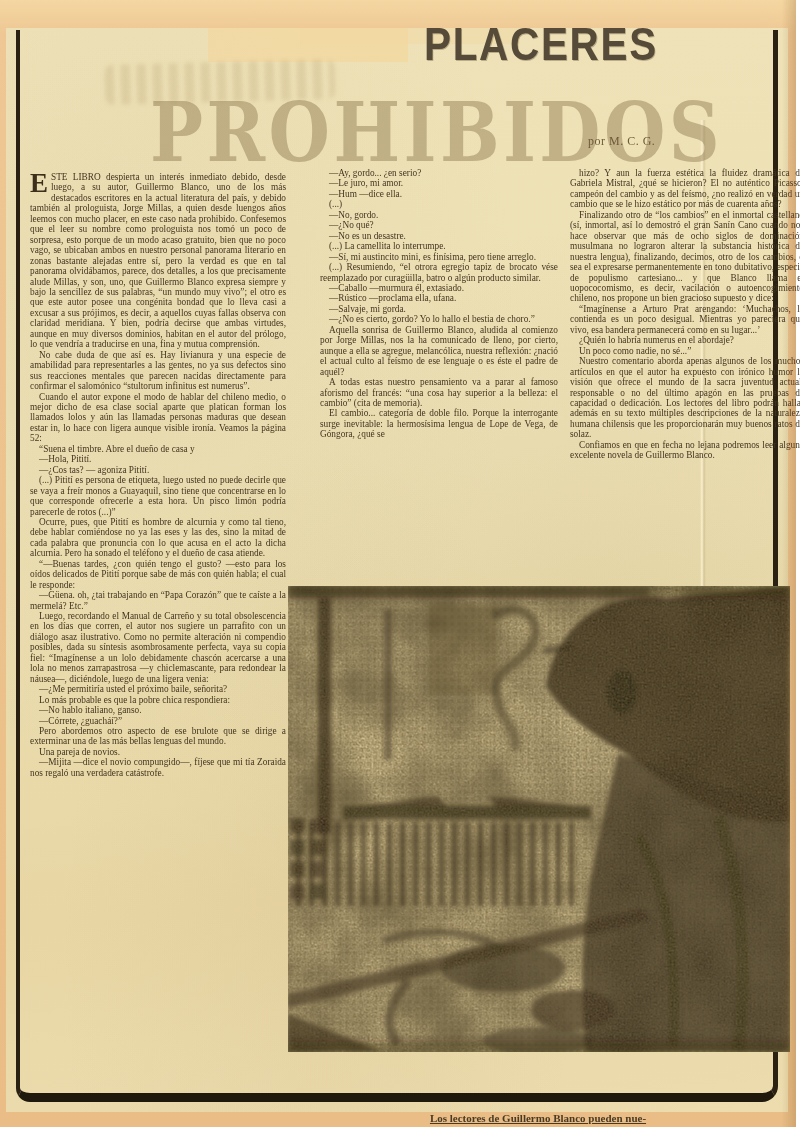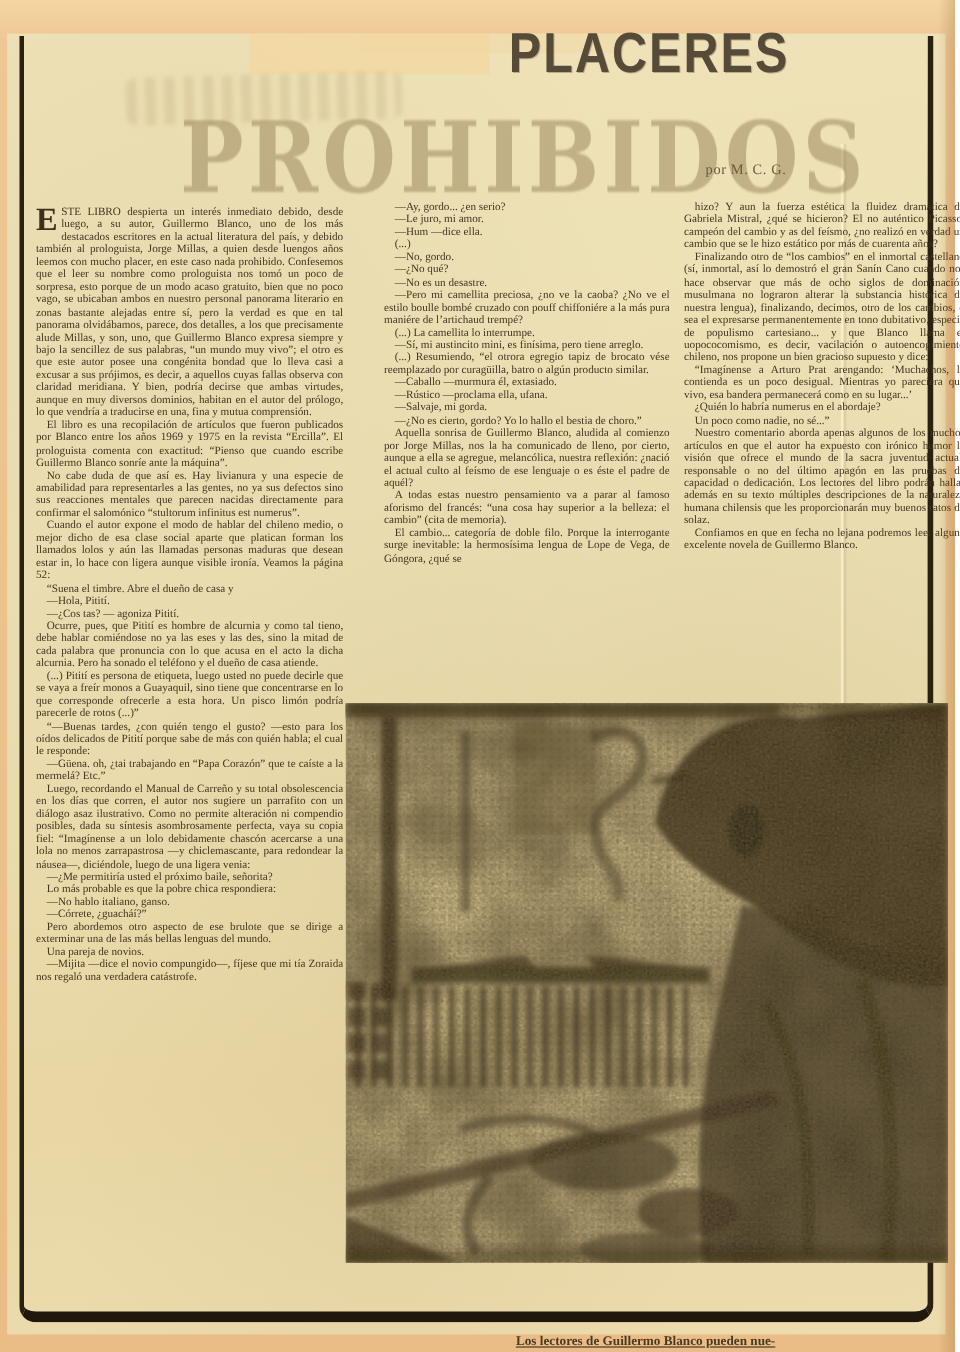--- a/index.html
+++ b/index.html
@@ -59,28 +59,27 @@
   <div class="crease"></div>
   <div class="frame"></div>
 
   <h1 class="title">PLACERES</h1>
   <div class="watermark">PROHIBIDOS</div>
   <div class="byline">por M. C. G.</div>
 
   <div class="col col1">
     <p class="first"><span class="dropcap">E</span><span>STE LIBRO despierta un interés inmediato debido, desde luego, a su autor, Guillermo Blanco, uno de los más destacados escritores en la actual literatura del país, y debido también al prologuista, Jorge Millas, a quien desde luengos años leemos con mucho placer, en este caso nada prohibido. Confesemos que el leer su nombre como prologuista nos tomó un poco de sorpresa, esto porque de un modo acaso gratuito, bien que no poco vago, se ubicaban ambos en nuestro personal panorama literario en zonas bastante alejadas entre sí, pero la verdad es que en tal panorama olvidábamos, parece, dos detalles, a los que precisamente alude Millas, y son, uno, que Guillermo Blanco expresa siempre y bajo la sencillez de sus palabras, “un mundo muy vivo”; el otro es que este autor posee una congénita bondad que lo lleva casi a excusar a sus prójimos, es decir, a aquellos cuyas fallas observa con claridad meridiana. Y bien, podría decirse que ambas virtudes, aunque en muy diversos dominios, habitan en el autor del prólogo, lo que vendría a traducirse en una, fina y mutua comprensión.</span></p>
     <div>
-        <p>El libro es una recopilación de artículos que fueron publicados por Blanco entre los años 1969 y 1975 en la revista “Ercilla”. El prologuista comenta con exactitud: “Pienso que cuando escribe Guillermo Blanco sonríe ante la máquina”.</p>
         <p>No cabe duda de que así es. Hay livianura y una especie de amabilidad para representarles a las gentes, no ya sus defectos sino sus reacciones mentales que parecen nacidas directamente para confirmar el salomónico “stultorum infinitus est numerus”.</p>
         <p>Cuando el autor expone el modo de hablar del chileno medio, o mejor dicho de esa clase social aparte que platican forman los llamados lolos y aún las llamadas personas maduras que desean estar in, lo hace con ligera aunque visible ironía. Veamos la página 52:</p>
         <p>“Suena el timbre. Abre el dueño de casa y</p>
         <p>—Hola, Pitití.</p>
         <p>—¿Cos tas? — agoniza Pitití.</p>
+        <p>(...) Pitití es persona de etiqueta, luego usted no puede decirle que se vaya a freír monos a Guayaquil, sino tiene que concentrarse en lo que corresponde ofrecerle a esta hora. Un pisco limón podría parecerle de rotos (...)”</p>
         <p>Ocurre, pues, que Pitití es hombre de alcurnia y como tal tieno, debe hablar comiéndose no ya las eses y las des, sino la mitad de cada palabra que pronuncia con lo que acusa en el acto la dicha alcurnia. Pero ha sonado el teléfono y el dueño de casa atiende.</p>
-        <p>(...) Pitití es persona de etiqueta, luego usted no puede decirle que se vaya a freír monos a Guayaquil, sino tiene que concentrarse en lo que corresponde ofrecerle a esta hora. Un pisco limón podría parecerle de rotos (...)”</p>
         <p>“—Buenas tardes, ¿con quién tengo el gusto? —esto para los oídos delicados de Pitití porque sabe de más con quién habla; el cual le responde:</p>
         <p>—Güena. oh, ¿tai trabajando en “Papa Corazón” que te caíste a la mermelá? Etc.”</p>
         <p>Luego, recordando el Manual de Carreño y su total obsolescencia en los días que corren, el autor nos sugiere un parrafito con un diálogo asaz ilustrativo. Como no permite alteración ni compendio posibles, dada su síntesis asombrosamente perfecta, vaya su copia fiel: “Imagínense a un lolo debidamente chascón acercarse a una lola no menos zarrapastrosa —y chiclemascante, para redondear la náusea—, diciéndole, luego de una ligera venia:</p>
         <p>—¿Me permitiría usted el próximo baile, señorita?</p>
         <p>Lo más probable es que la pobre chica respondiera:</p>
         <p>—No hablo italiano, ganso.</p>
         <p>—Córrete, ¿guacháí?”</p>
         <p>Pero abordemos otro aspecto de ese brulote que se dirige a exterminar una de las más bellas lenguas del mundo.</p>
         <p>Una pareja de novios.</p>
         <p>—Mijita —dice el novio compungido—, fíjese que mi tía Zoraida nos regaló una verdadera catástrofe.</p>
@@ -89,21 +88,20 @@
 
   <div class="col col2">
     <div>
         <p>—Ay, gordo... ¿en serio?</p>
         <p>—Le juro, mi amor.</p>
         <p>—Hum —dice ella.</p>
         <p>(...)</p>
         <p>—No, gordo.</p>
         <p>—¿No qué?</p>
         <p>—No es un desastre.</p>
-        <p>—Pero mi camellita preciosa, ¿no ve la caoba? ¿No ve el estilo boulle bombé cruzado con pouff chiffoniére a la más pura maniére de l’artichaud trempé?</p>
         <p>(...) La camellita lo interrumpe.</p>
         <p>—Sí, mi austincito mini, es finísima, pero tiene arreglo.</p>
         <p>(...) Resumiendo, “el otrora egregio tapiz de brocato vése reemplazado por curagüilla, batro o algún producto similar.</p>
         <p>—Caballo —murmura él, extasiado.</p>
         <p>—Rústico —proclama ella, ufana.</p>
         <p>—Salvaje, mi gorda.</p>
         <p>—¿No es cierto, gordo? Yo lo hallo el bestia de choro.”</p>
         <p>Aquella sonrisa de Guillermo Blanco, aludida al comienzo por Jorge Millas, nos la ha comunicado de lleno, por cierto, aunque a ella se agregue, melancólica, nuestra reflexión: ¿nació el actual culto al feísmo de ese lenguaje o es éste el padre de aquél?</p>
         <p>A todas estas nuestro pensamiento va a parar al famoso aforismo del francés: “una cosa hay superior a la belleza: el cambio” (cita de memoria).</p>
         <p>El cambio... categoría de doble filo. Porque la interrogante surge inevitable: la hermosísima lengua de Lope de Vega, de Góngora, ¿qué se</p>

